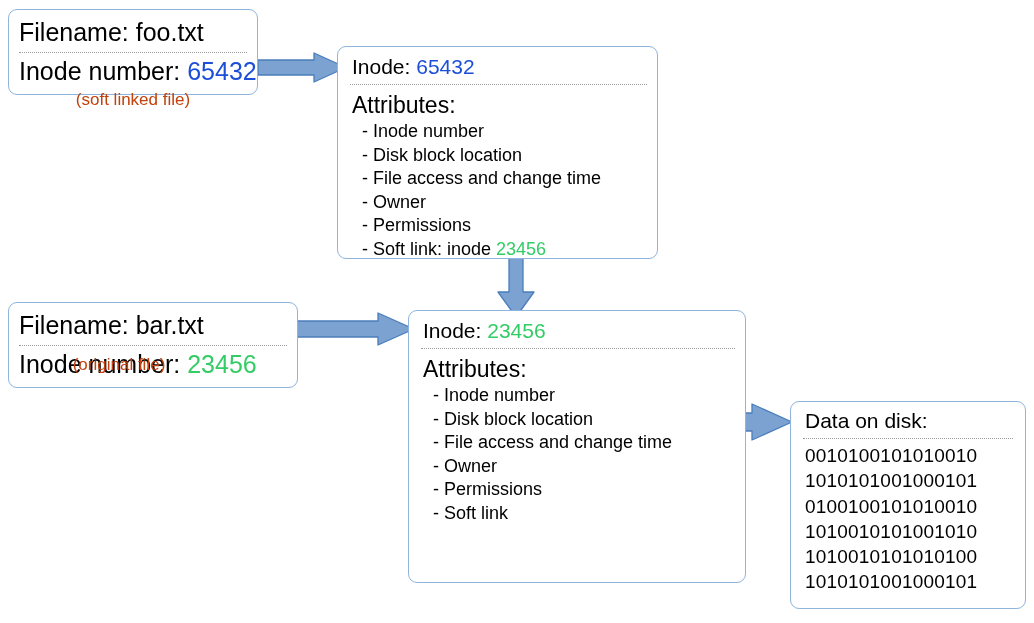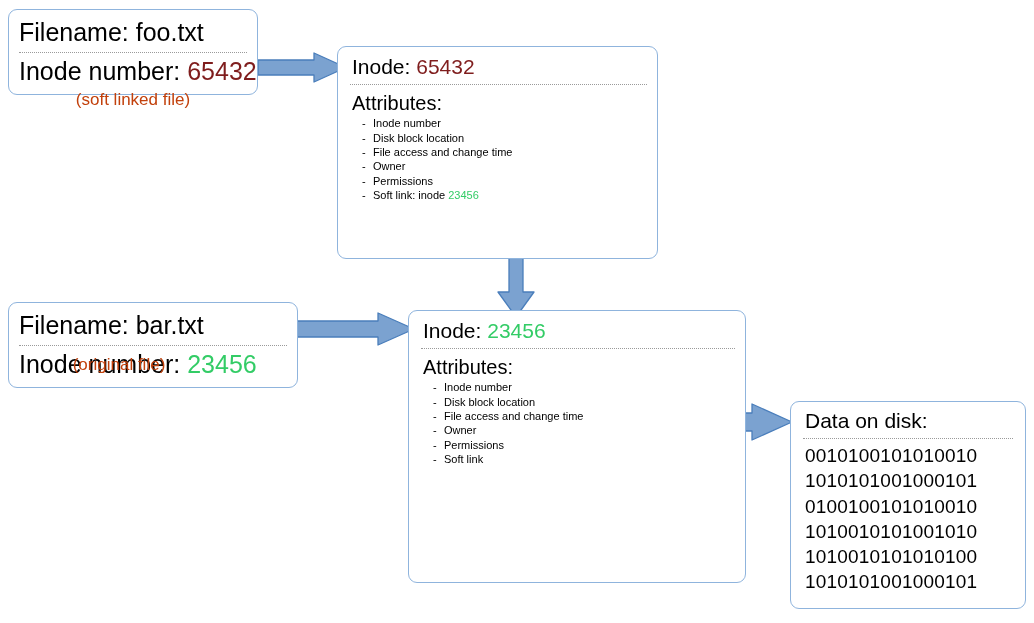--- a/index.html
+++ b/index.html
@@ -68,31 +68,31 @@
   .inode-card {
     padding: 8px 0 8px 0;
   }
   .inode-card .card-title {
     padding: 0 12px 0 14px;
   }
   .inode-card .divider {
     margin: 5px 10px 0 12px;
   }
   .attr-head {
-    font-size: 20px;
+    font-size: 23px;
     padding: 7px 0 1px 14px;
     white-space: nowrap;
   }
   .attr-list {
     list-style: none;
     margin: 0;
     padding: 0 0 0 24px;
   }
   .attr-list li {
-    font-size: 11px;
+    font-size: 18px;
     line-height: 1.31;
     white-space: nowrap;
     position: relative;
   }
   .attr-list li .dash {
     display: inline-block;
     width: 11px;
   }
 
   
@@ -109,21 +109,21 @@
     padding: 4px 0 0 14px;
   }
   .bits div {
     font-size: 19px;
     line-height: 1.33;
     letter-spacing: 0.2px;
     white-space: nowrap;
   }
 
   
-  .v-blue  { color: #7f1d1d; text-align: right; }
+  .v-blue  { color: #1d4ed8; text-align: right; }
   .v-green { color: #33cc66; }
 
   
   .arrow {
     position: absolute;
     z-index: 2;
   }
   .arrow svg { display: block; }
 </style>
 </head>

